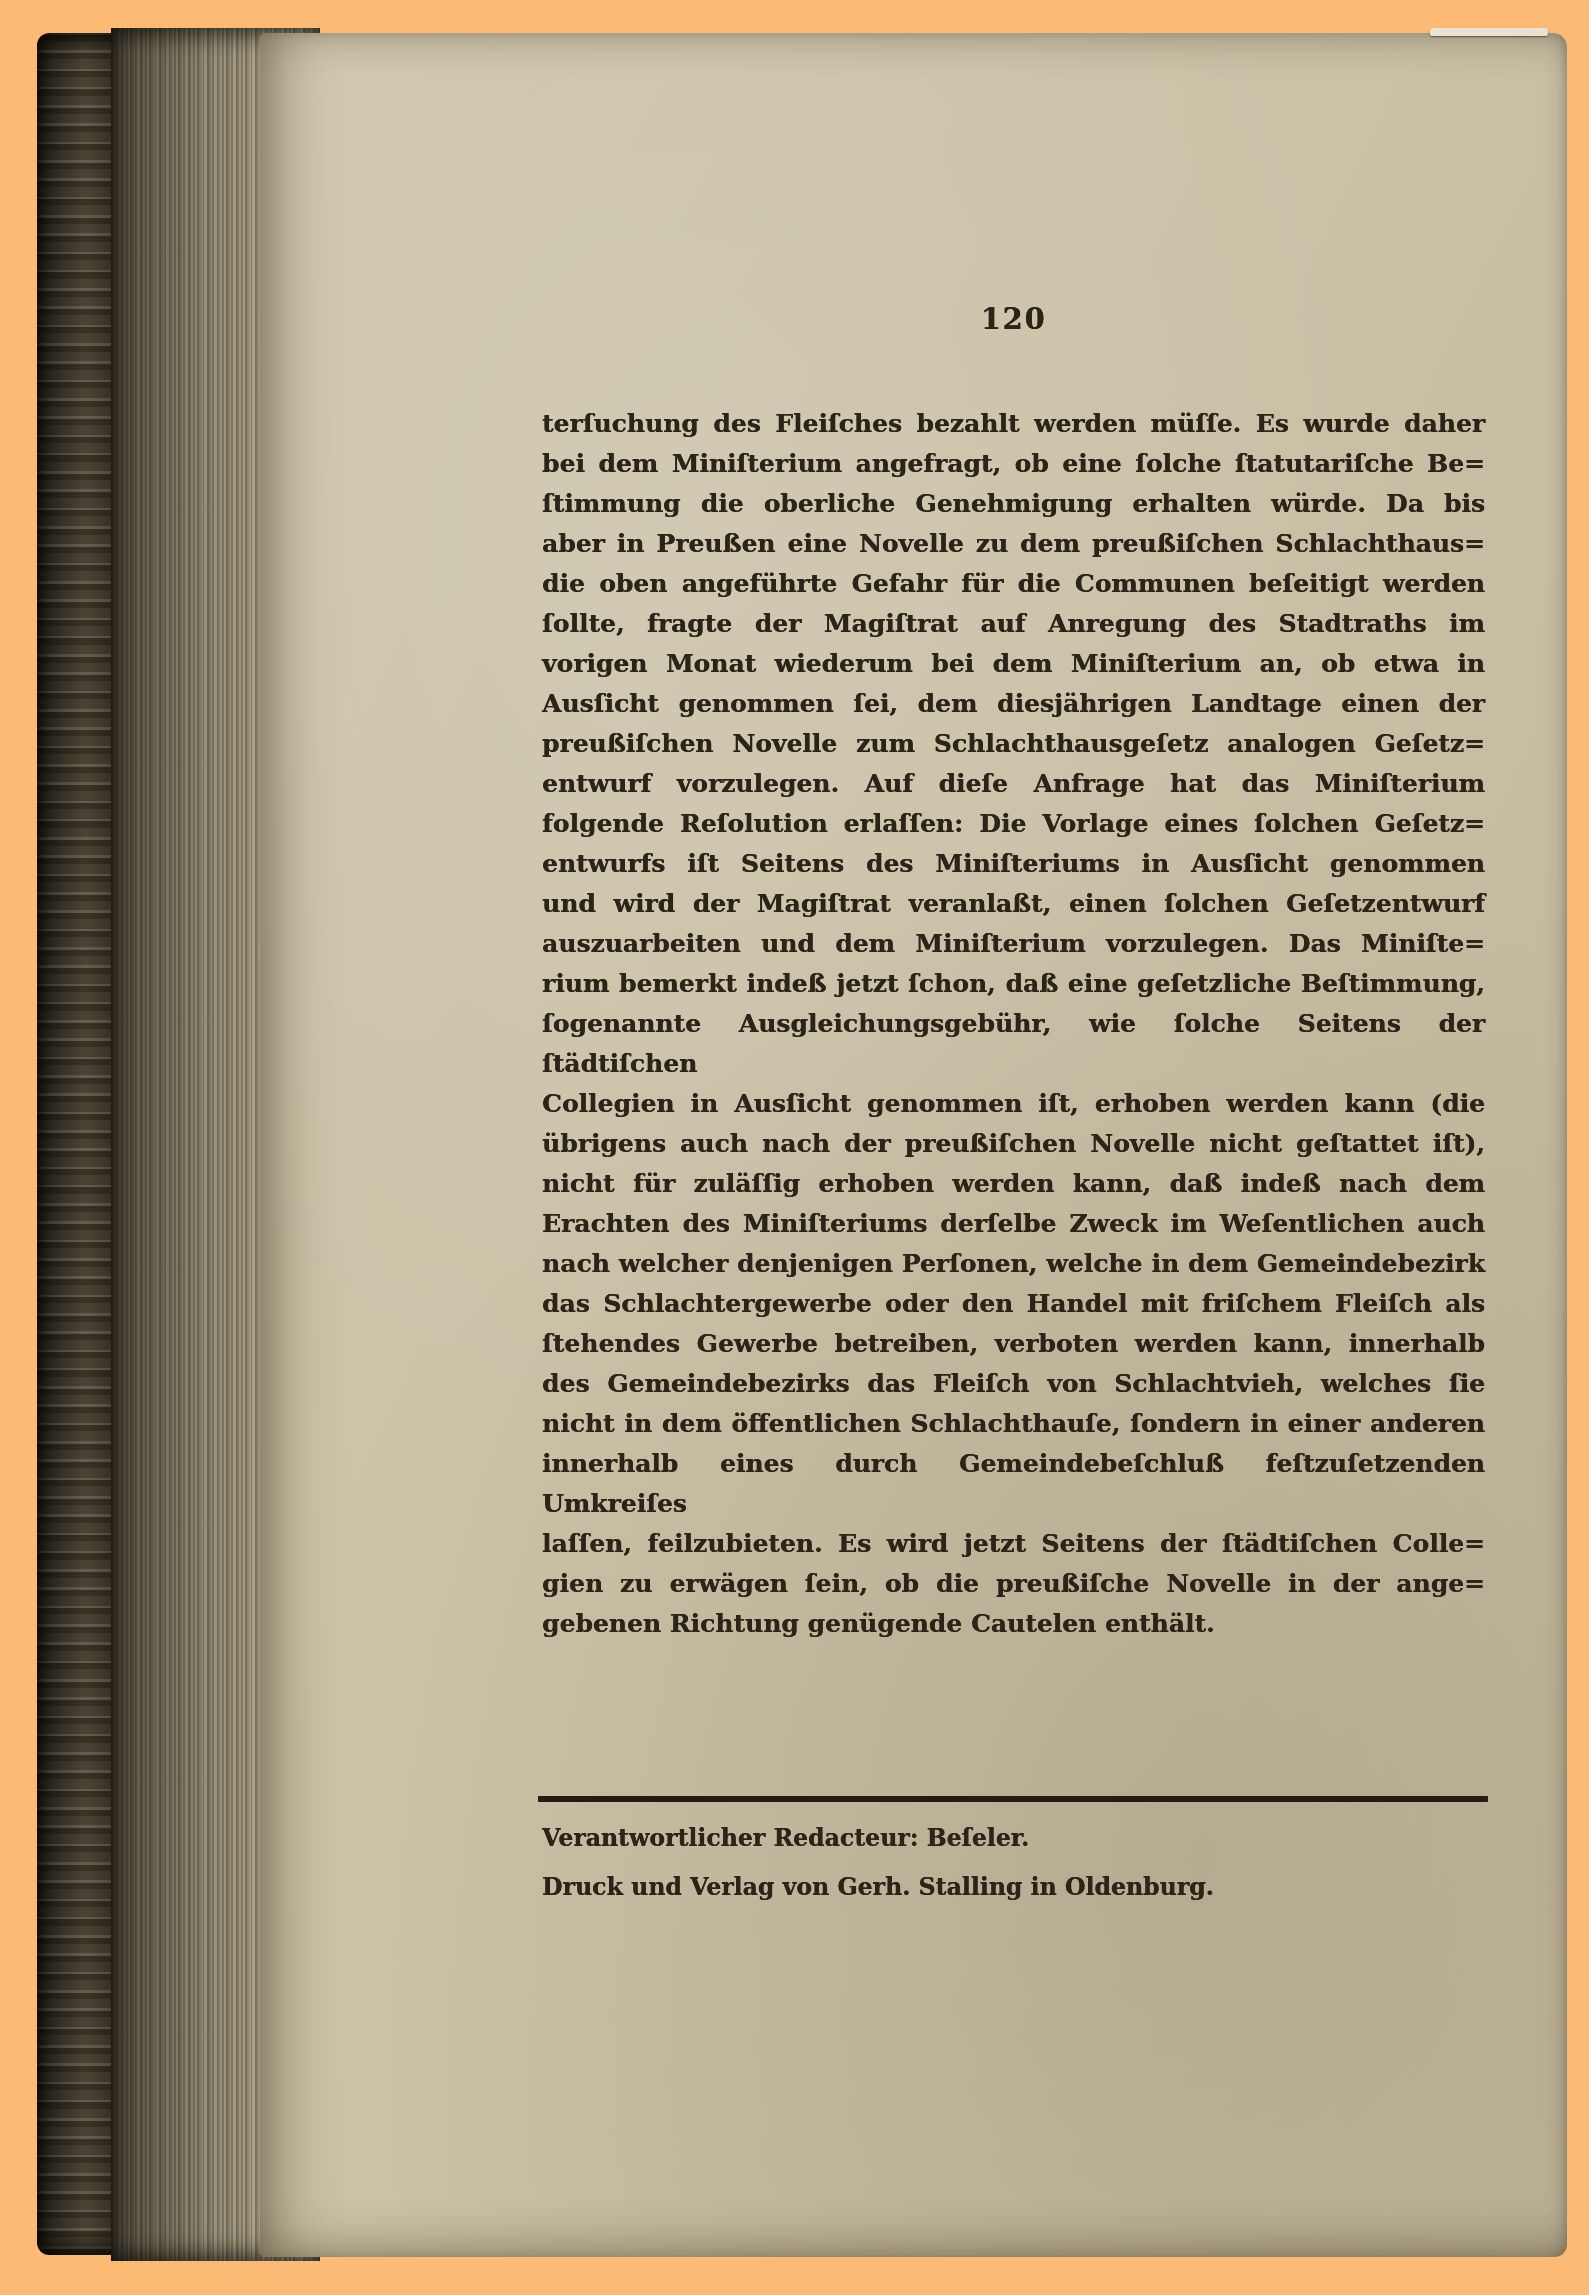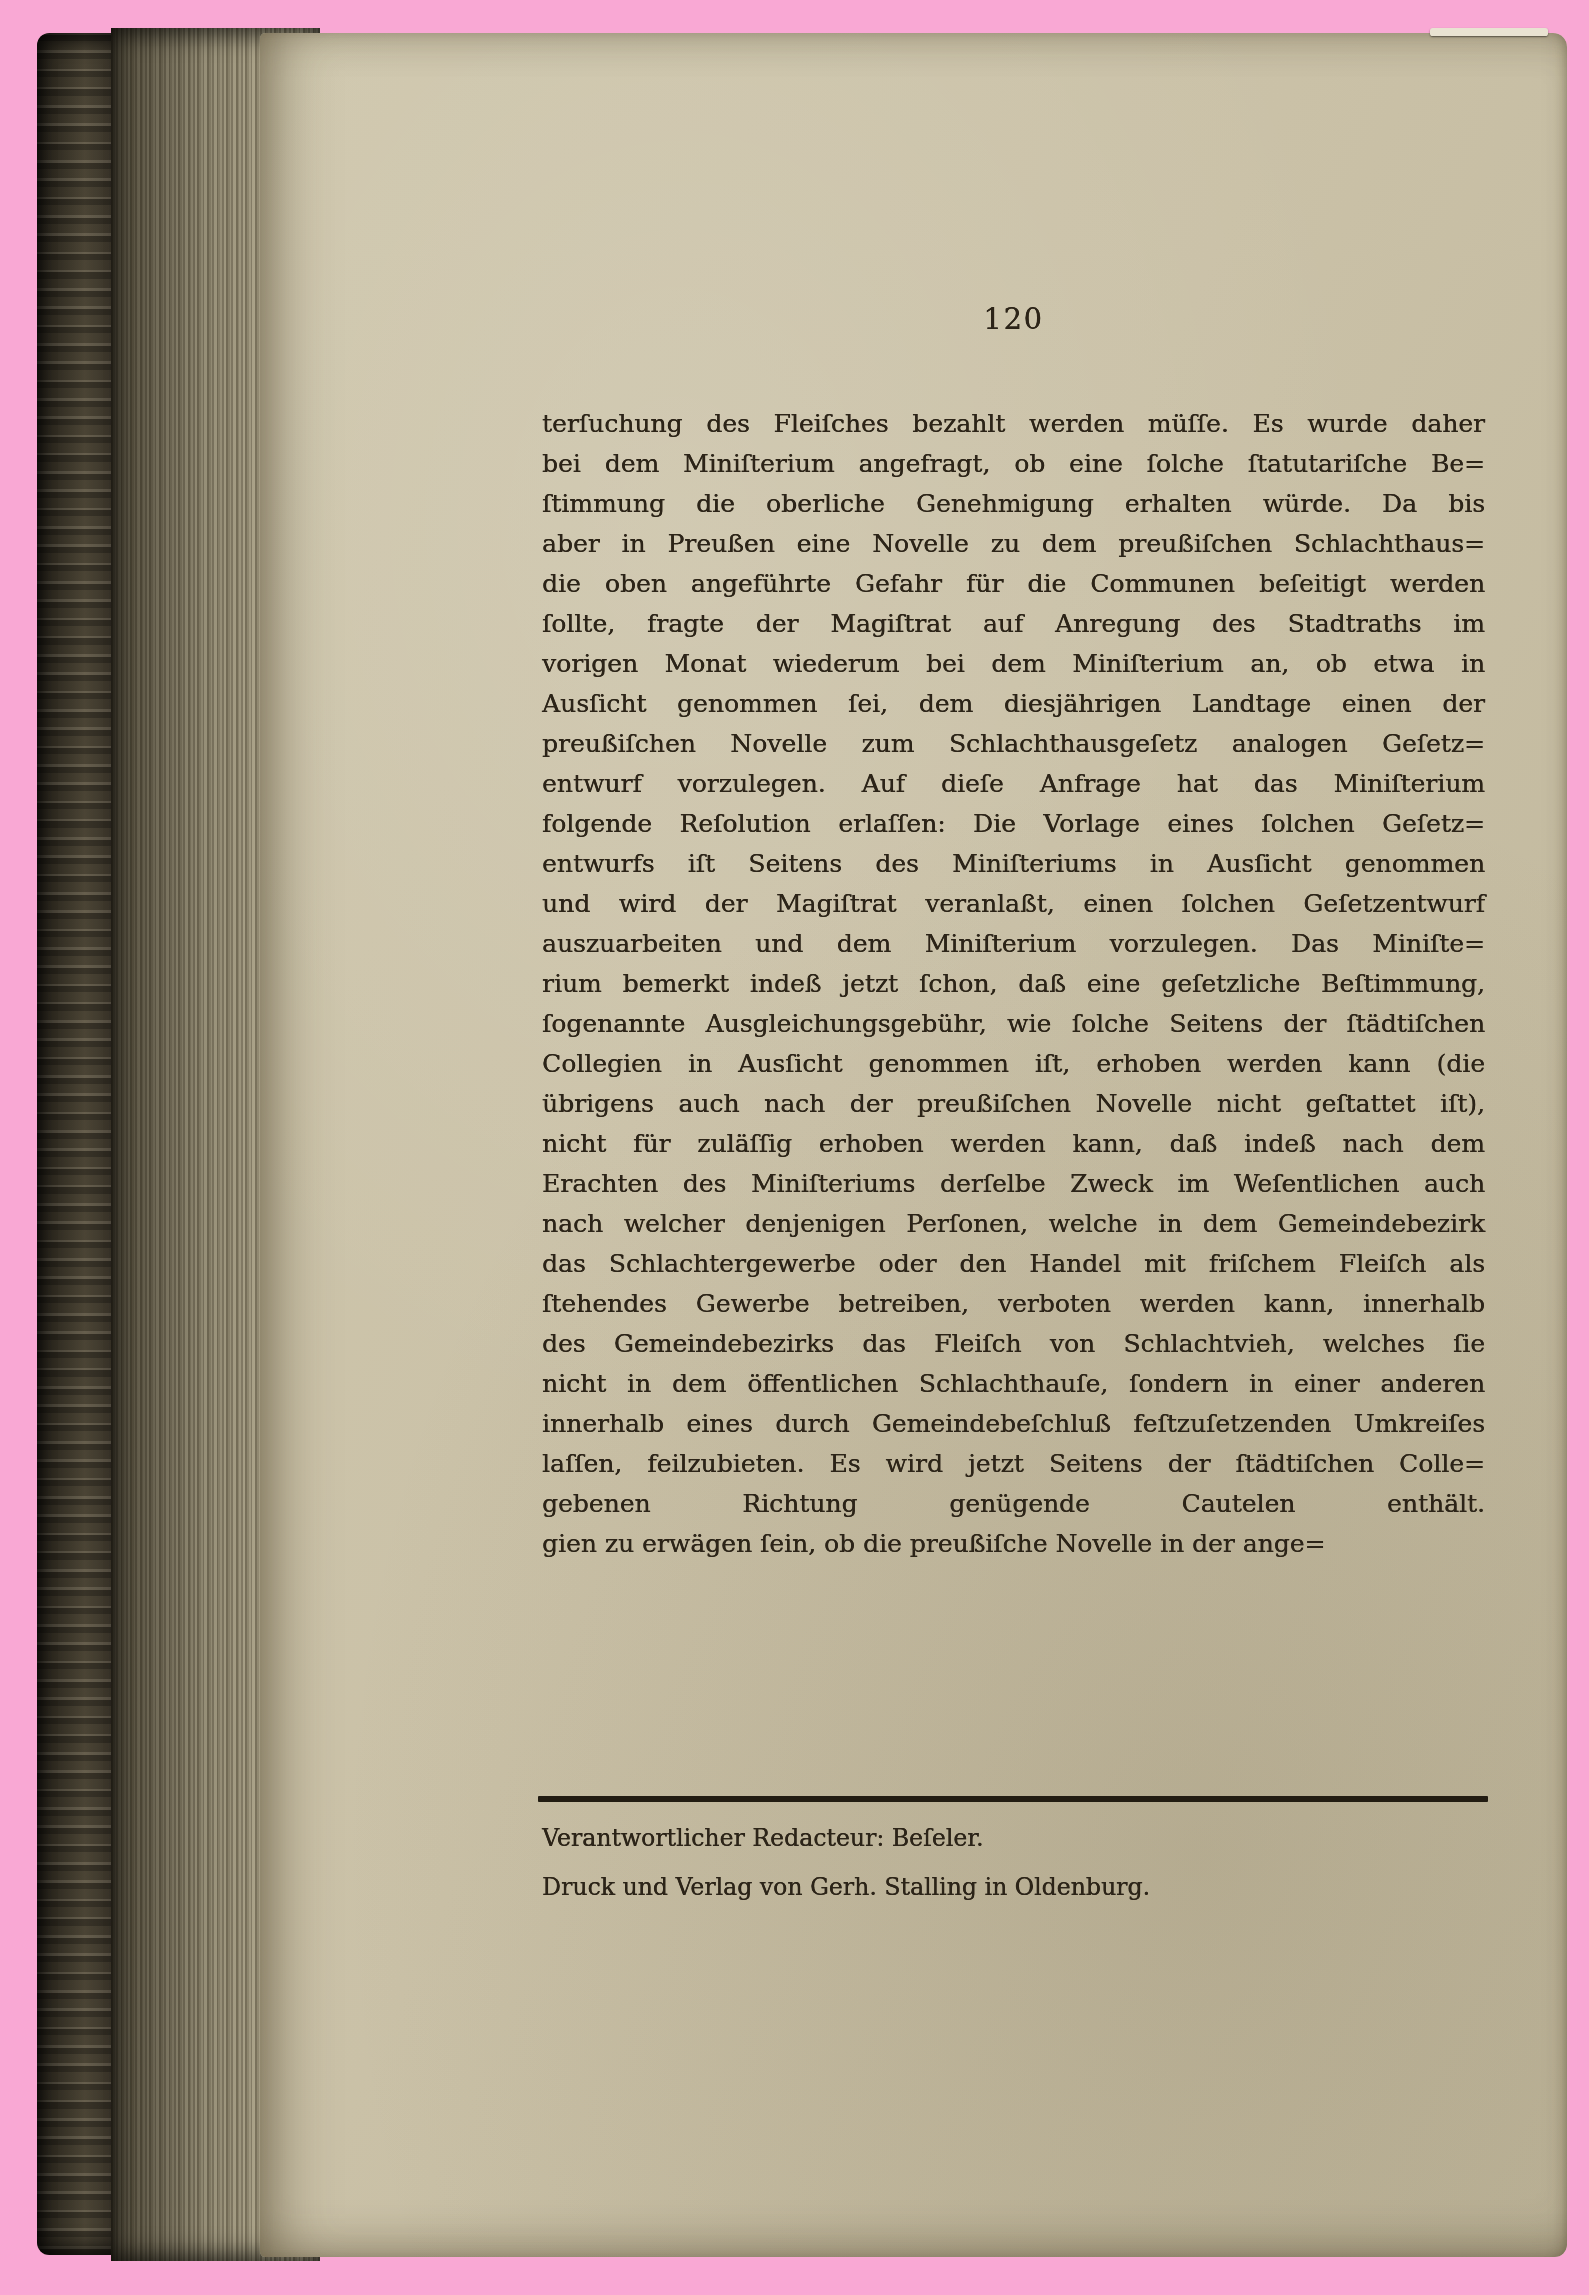--- a/index.html
+++ b/index.html
@@ -7,22 +7,23 @@
     padding: 0;
     background: #0a0a0a;
     width: 1589px;
     height: 2295px;
     overflow: hidden;
   }
   .scene {
     position: relative;
     width: 1589px;
     height: 2295px;
-    background: #f9a8d4;
+    background: #fdba74;
     font-family: "DejaVu Serif", serif;
+    font-weight: bold;
   }
   .book {
     position: absolute;
     left: 37px;
     top: 26px;
     width: 1529px;
     height: 2236px;
   }
   
   .spine {
@@ -171,22 +172,22 @@
           <div class="text-line">übrigens auch nach der preußiſchen Novelle nicht geſtattet iſt),</div>
           <div class="text-line">nicht für zuläſſig erhoben werden kann, daß indeß nach dem</div>
           <div class="text-line">Erachten des Miniſteriums derſelbe Zweck im Weſentlichen auch</div>
           <div class="text-line">nach welcher denjenigen Perſonen, welche in dem Gemeindebezirk</div>
           <div class="text-line">das Schlachtergewerbe oder den Handel mit friſchem Fleiſch als</div>
           <div class="text-line">ſtehendes Gewerbe betreiben, verboten werden kann, innerhalb</div>
           <div class="text-line">des Gemeindebezirks das Fleiſch von Schlachtvieh, welches ſie</div>
           <div class="text-line">nicht in dem öffentlichen Schlachthauſe, ſondern in einer anderen</div>
           <div class="text-line">innerhalb eines durch Gemeindebeſchluß feſtzuſetzenden Umkreiſes</div>
           <div class="text-line">laſſen, feilzubieten. Es wird jetzt Seitens der ſtädtiſchen Colle=</div>
+          <div class="text-line">gien zu erwägen ſein, ob die preußiſche Novelle in der ange=</div>
           <div class="text-line">gebenen Richtung genügende Cautelen enthält.</div>
-          <div class="text-line">gien zu erwägen ſein, ob die preußiſche Novelle in der ange=</div>
         </div>
       <div class="footer-rule"></div>
       <div class="footer-line f1">Verantwortlicher Redacteur: Beſeler.</div>
       <div class="footer-line f2">Druck und Verlag von Gerh. Stalling in Oldenburg.</div>
     </div>
   </div>
 </div>
 
 
 </body></html>

